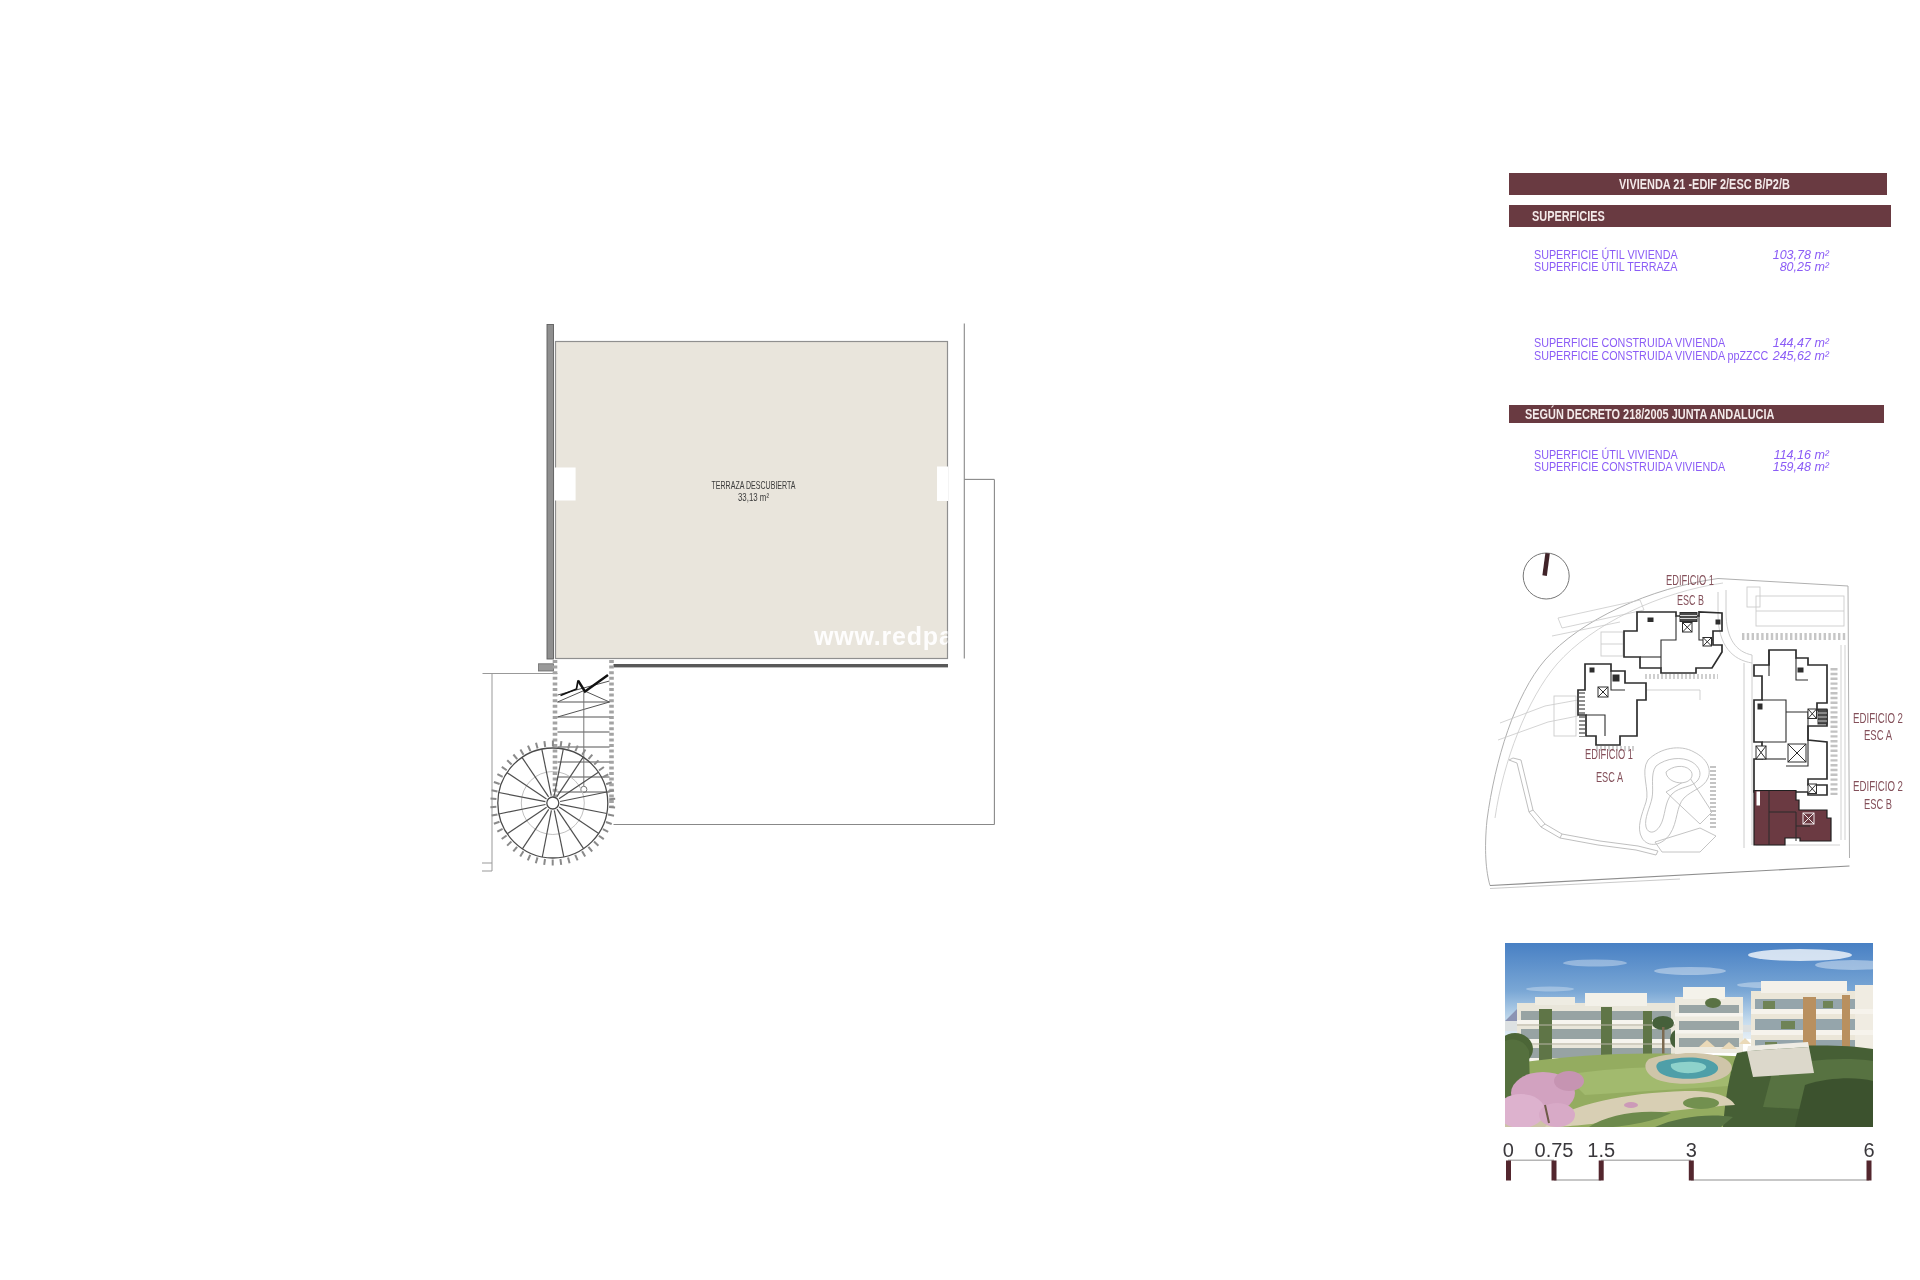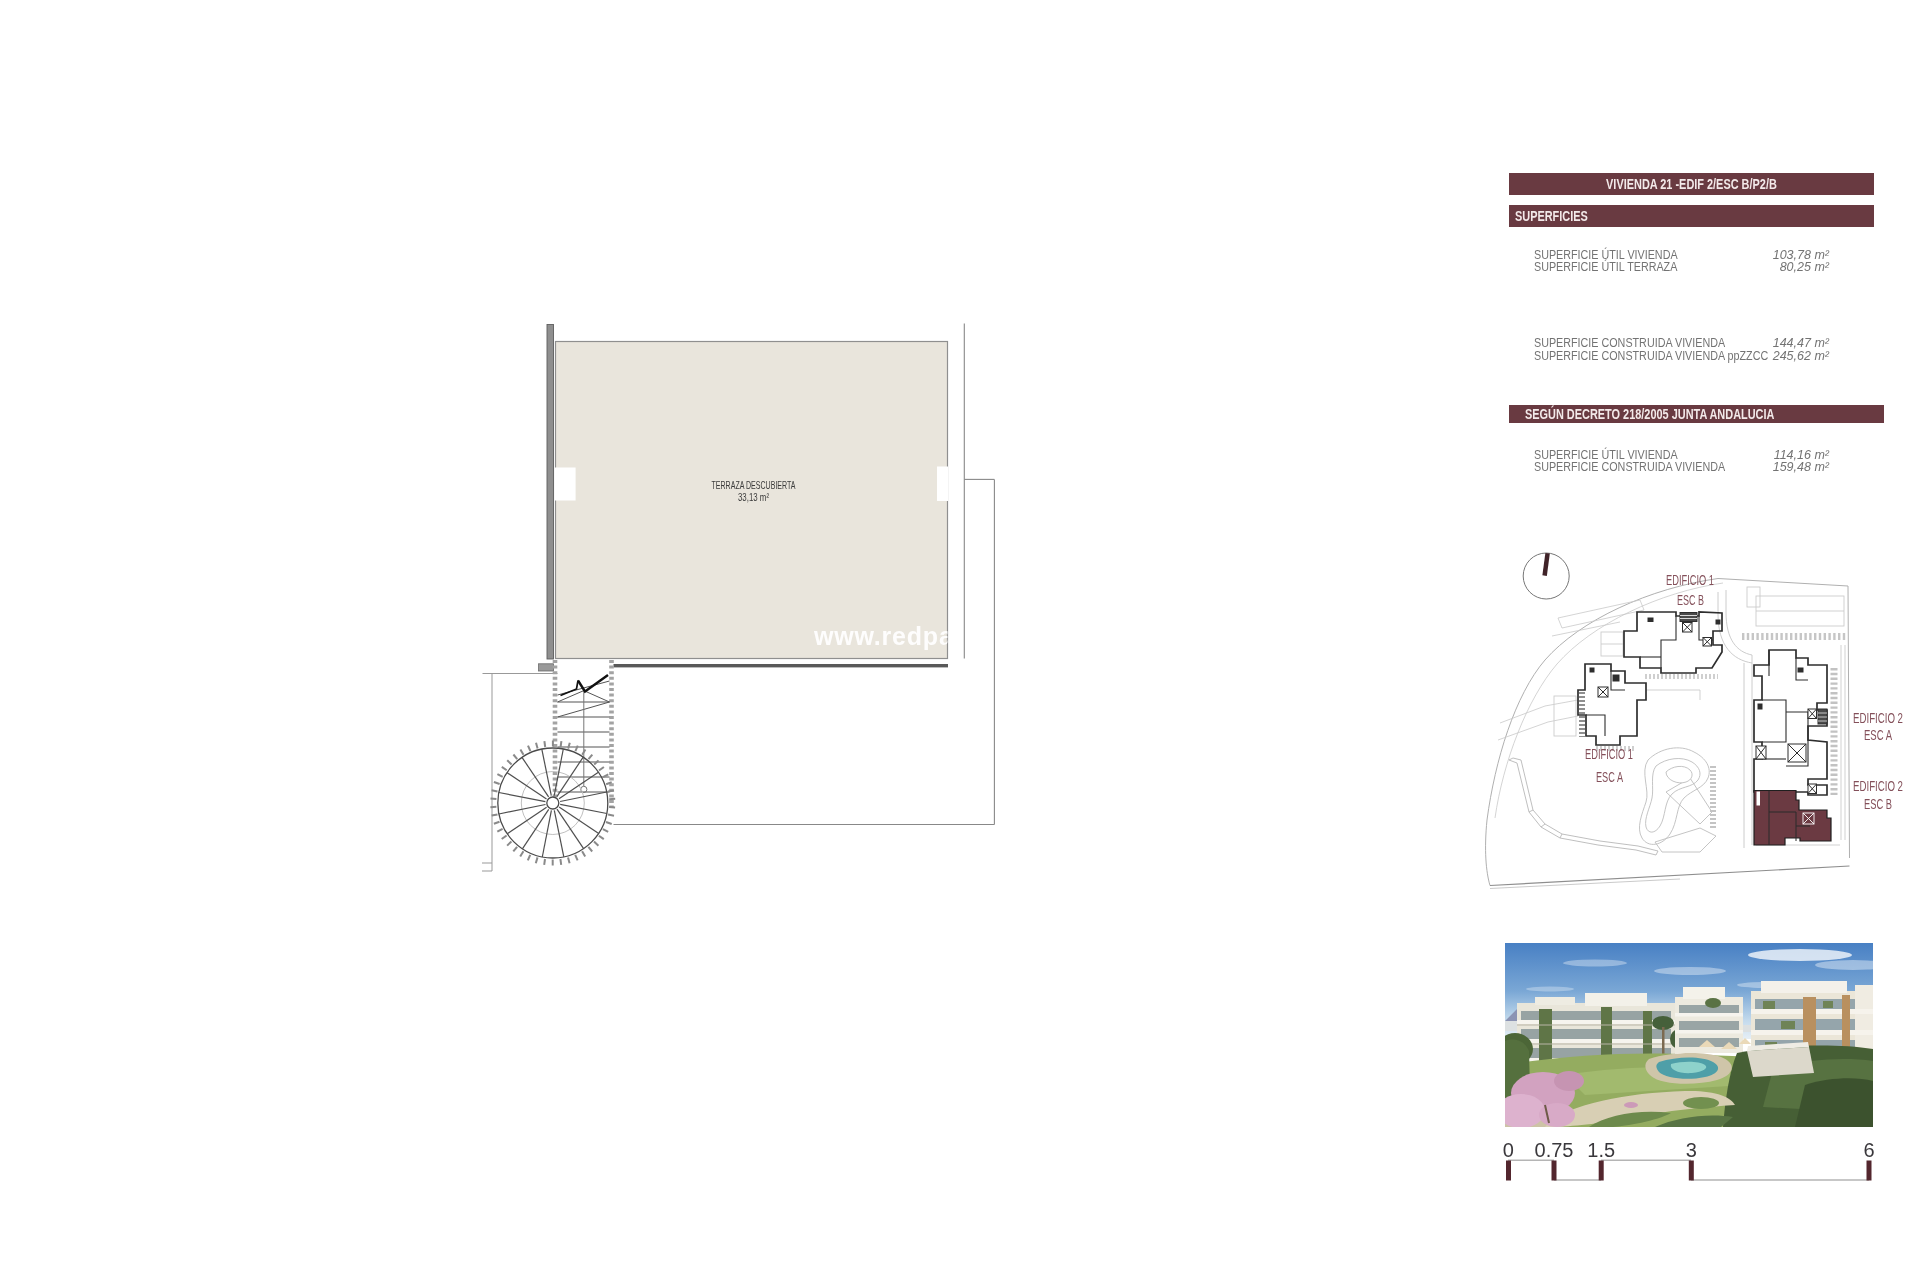--- a/index.html
+++ b/index.html
@@ -1,31 +1,31 @@
 <!DOCTYPE html>
 <html><head><meta charset="utf-8">
 <style>
   html,body{margin:0;padding:0;background:#ffffff;}
   body{font-family:"Liberation Sans",sans-serif;}
   .page{position:relative;width:1920px;height:1280px;background:#ffffff;overflow:hidden;}
   .abs{position:absolute;}
   .bar{position:absolute;left:1509px;width:365px;background:#693a41;color:#f3e9e9;
        font-weight:bold;font-size:14px;}
   .bar span{display:inline-block;transform:scale(0.78,1);transform-origin:left center;white-space:nowrap;}
-  .row{position:absolute;left:1534px;width:295px;height:13px;color:#737373;font-size:12.5px;}
+  .row{position:absolute;left:1534px;width:295px;height:13px;color:#8b5cf6;font-size:12.5px;}
   .row .lab{position:absolute;left:0;top:0;transform:scale(0.86,1);transform-origin:left center;white-space:nowrap;}
   .row .val{position:absolute;right:0;top:0;transform:scale(1,1);transform-origin:right center;white-space:nowrap;font-style:italic;}
 </style></head>
 <body>
 <div class="page">
 
-  <div class="bar" style="top:172.5px;height:22px;line-height:22px;text-align:center;">
+  <div class="bar" style="top:172.5px;height:22px;line-height:22px;text-align:center;padding-left:13px;">
     <span style="transform-origin:center center;">VIVIENDA 21 -EDIF 2/ESC B/P2/B</span></div>
 
-  <div class="bar" style="top:204.5px;height:22px;line-height:22px;padding-left:6px;width:359px;">
+  <div class="bar" style="top:204.5px;height:22px;line-height:22px;padding-left:23px;width:359px;">
     <span>SUPERFICIES</span></div>
 
   <div class="row" style="top:247.5px;">
       <span class="lab">SUPERFICIE ÚTIL VIVIENDA</span>
       <span class="val">103,78 m²</span>
     </div>
 
   <div class="row" style="top:260px;">
       <span class="lab">SUPERFICIE ÚTIL TERRAZA</span>
       <span class="val">80,25 m²</span>

